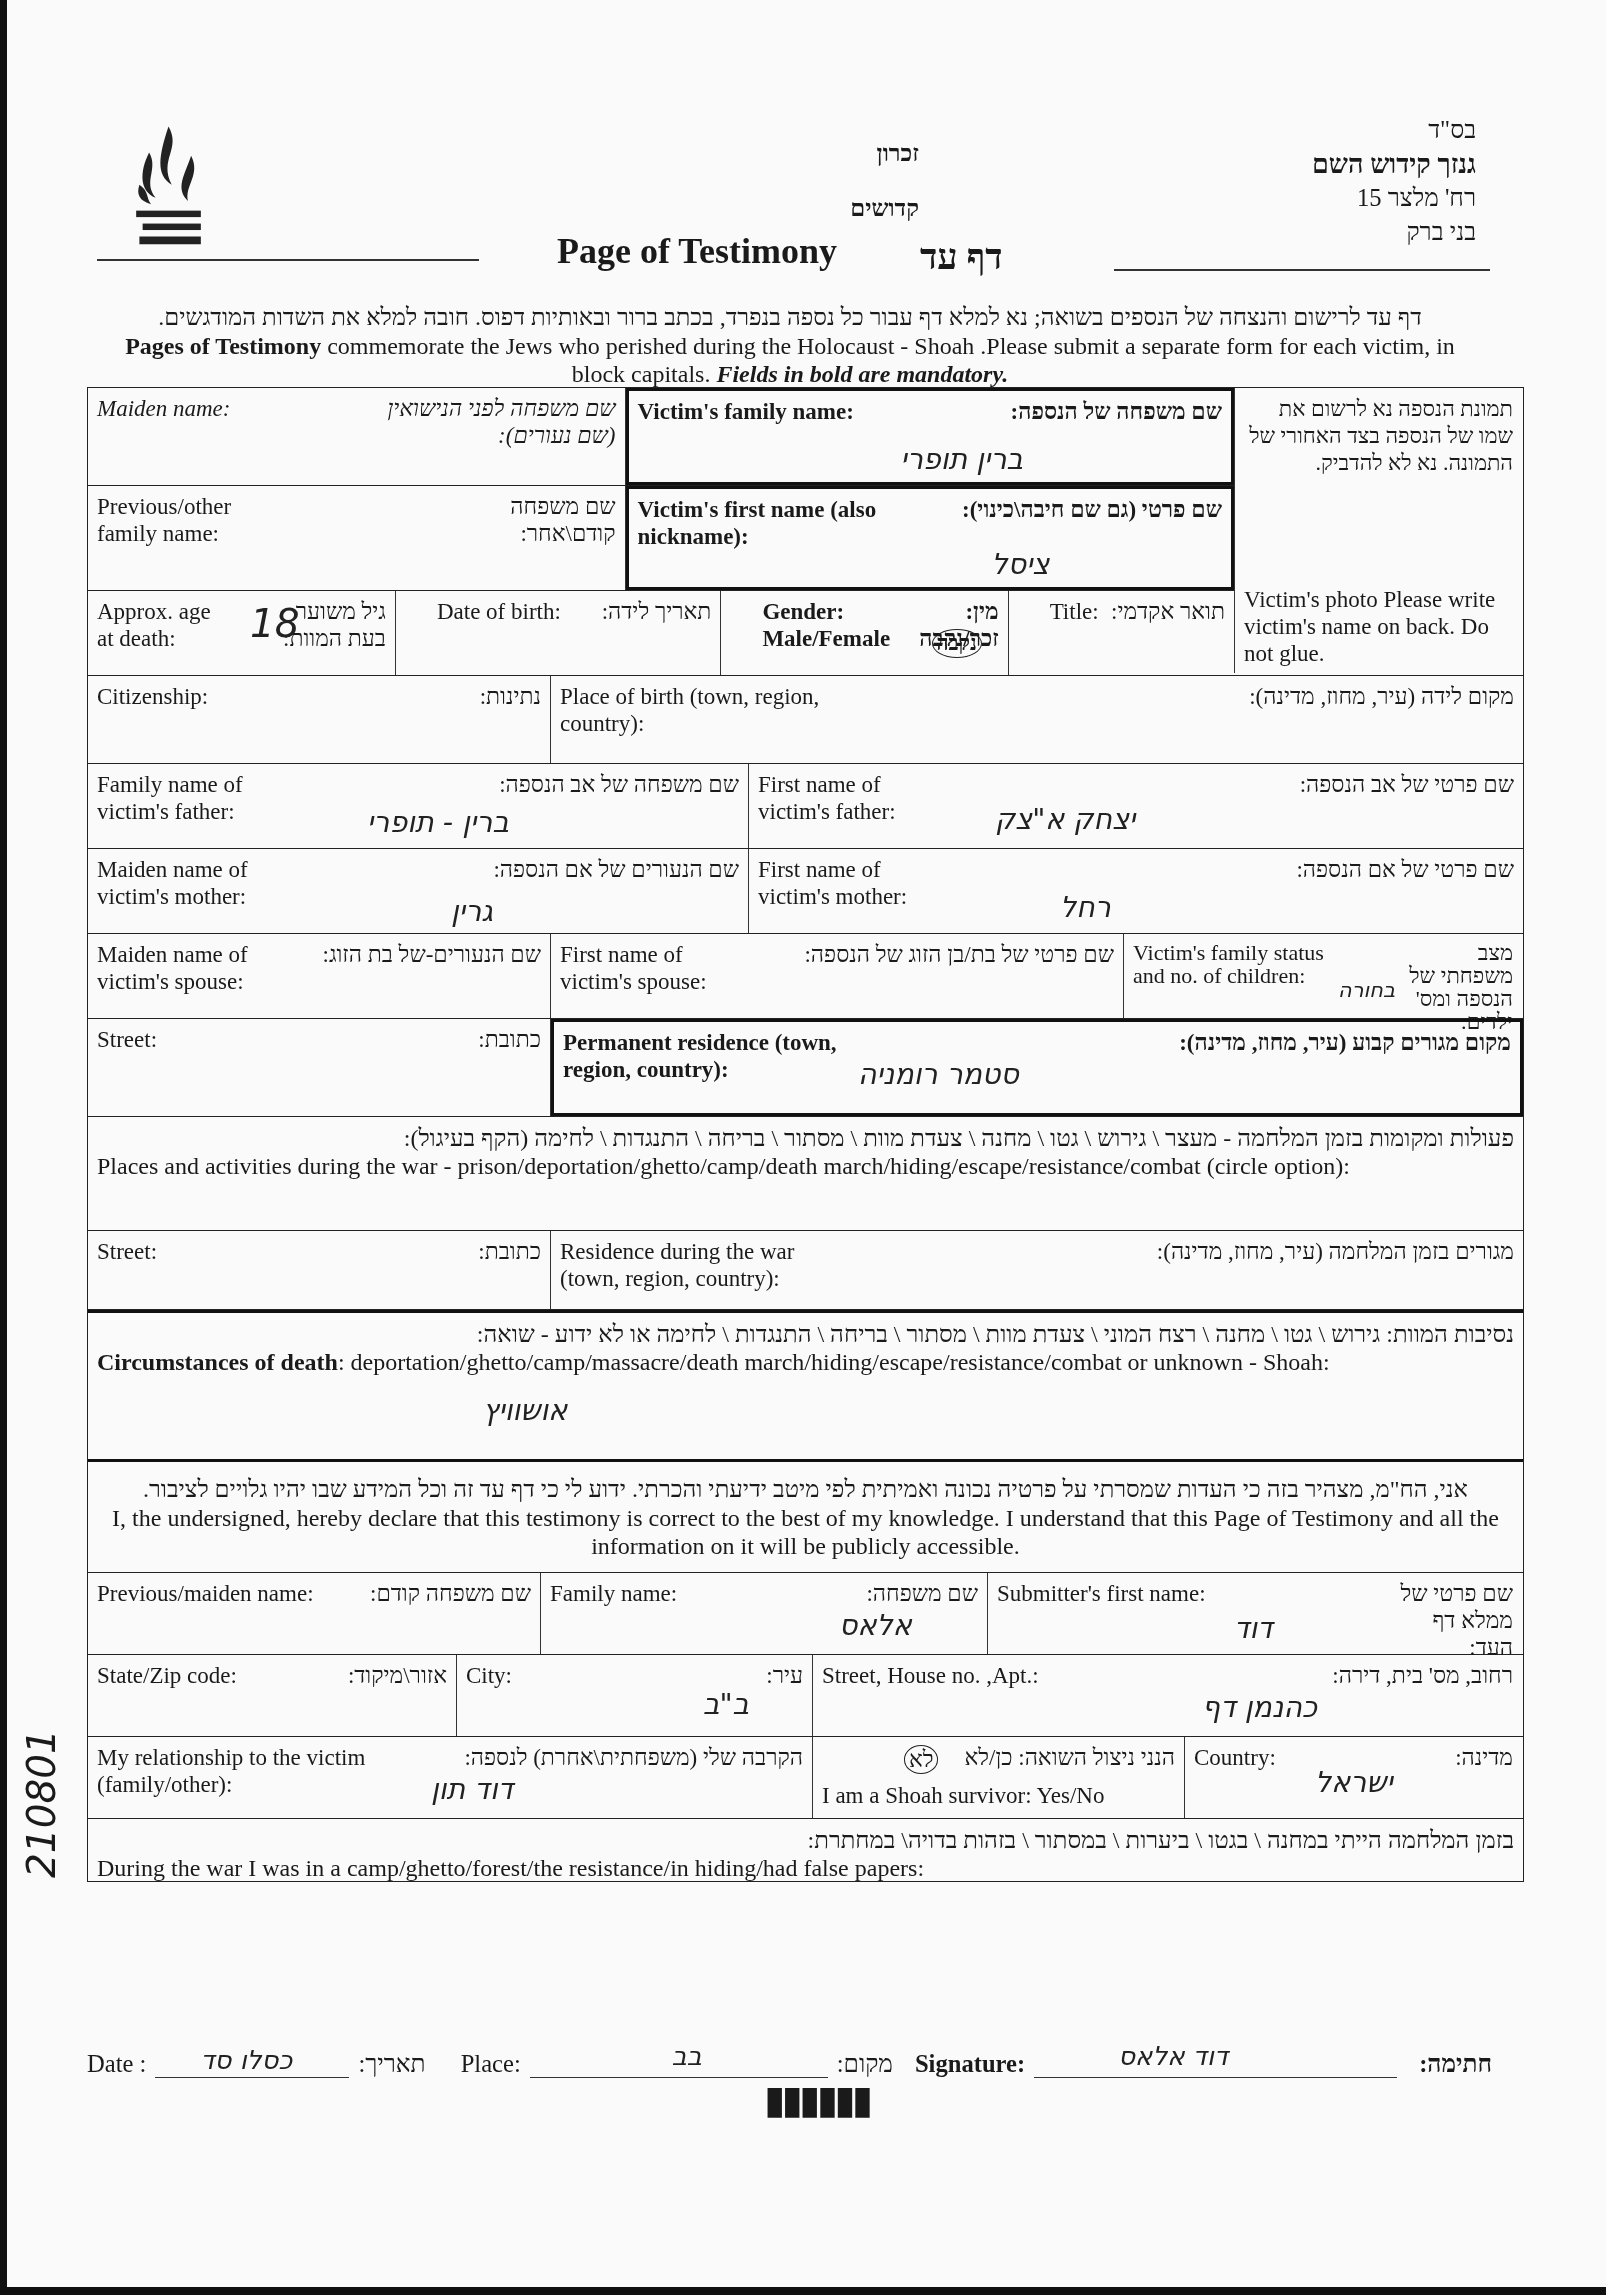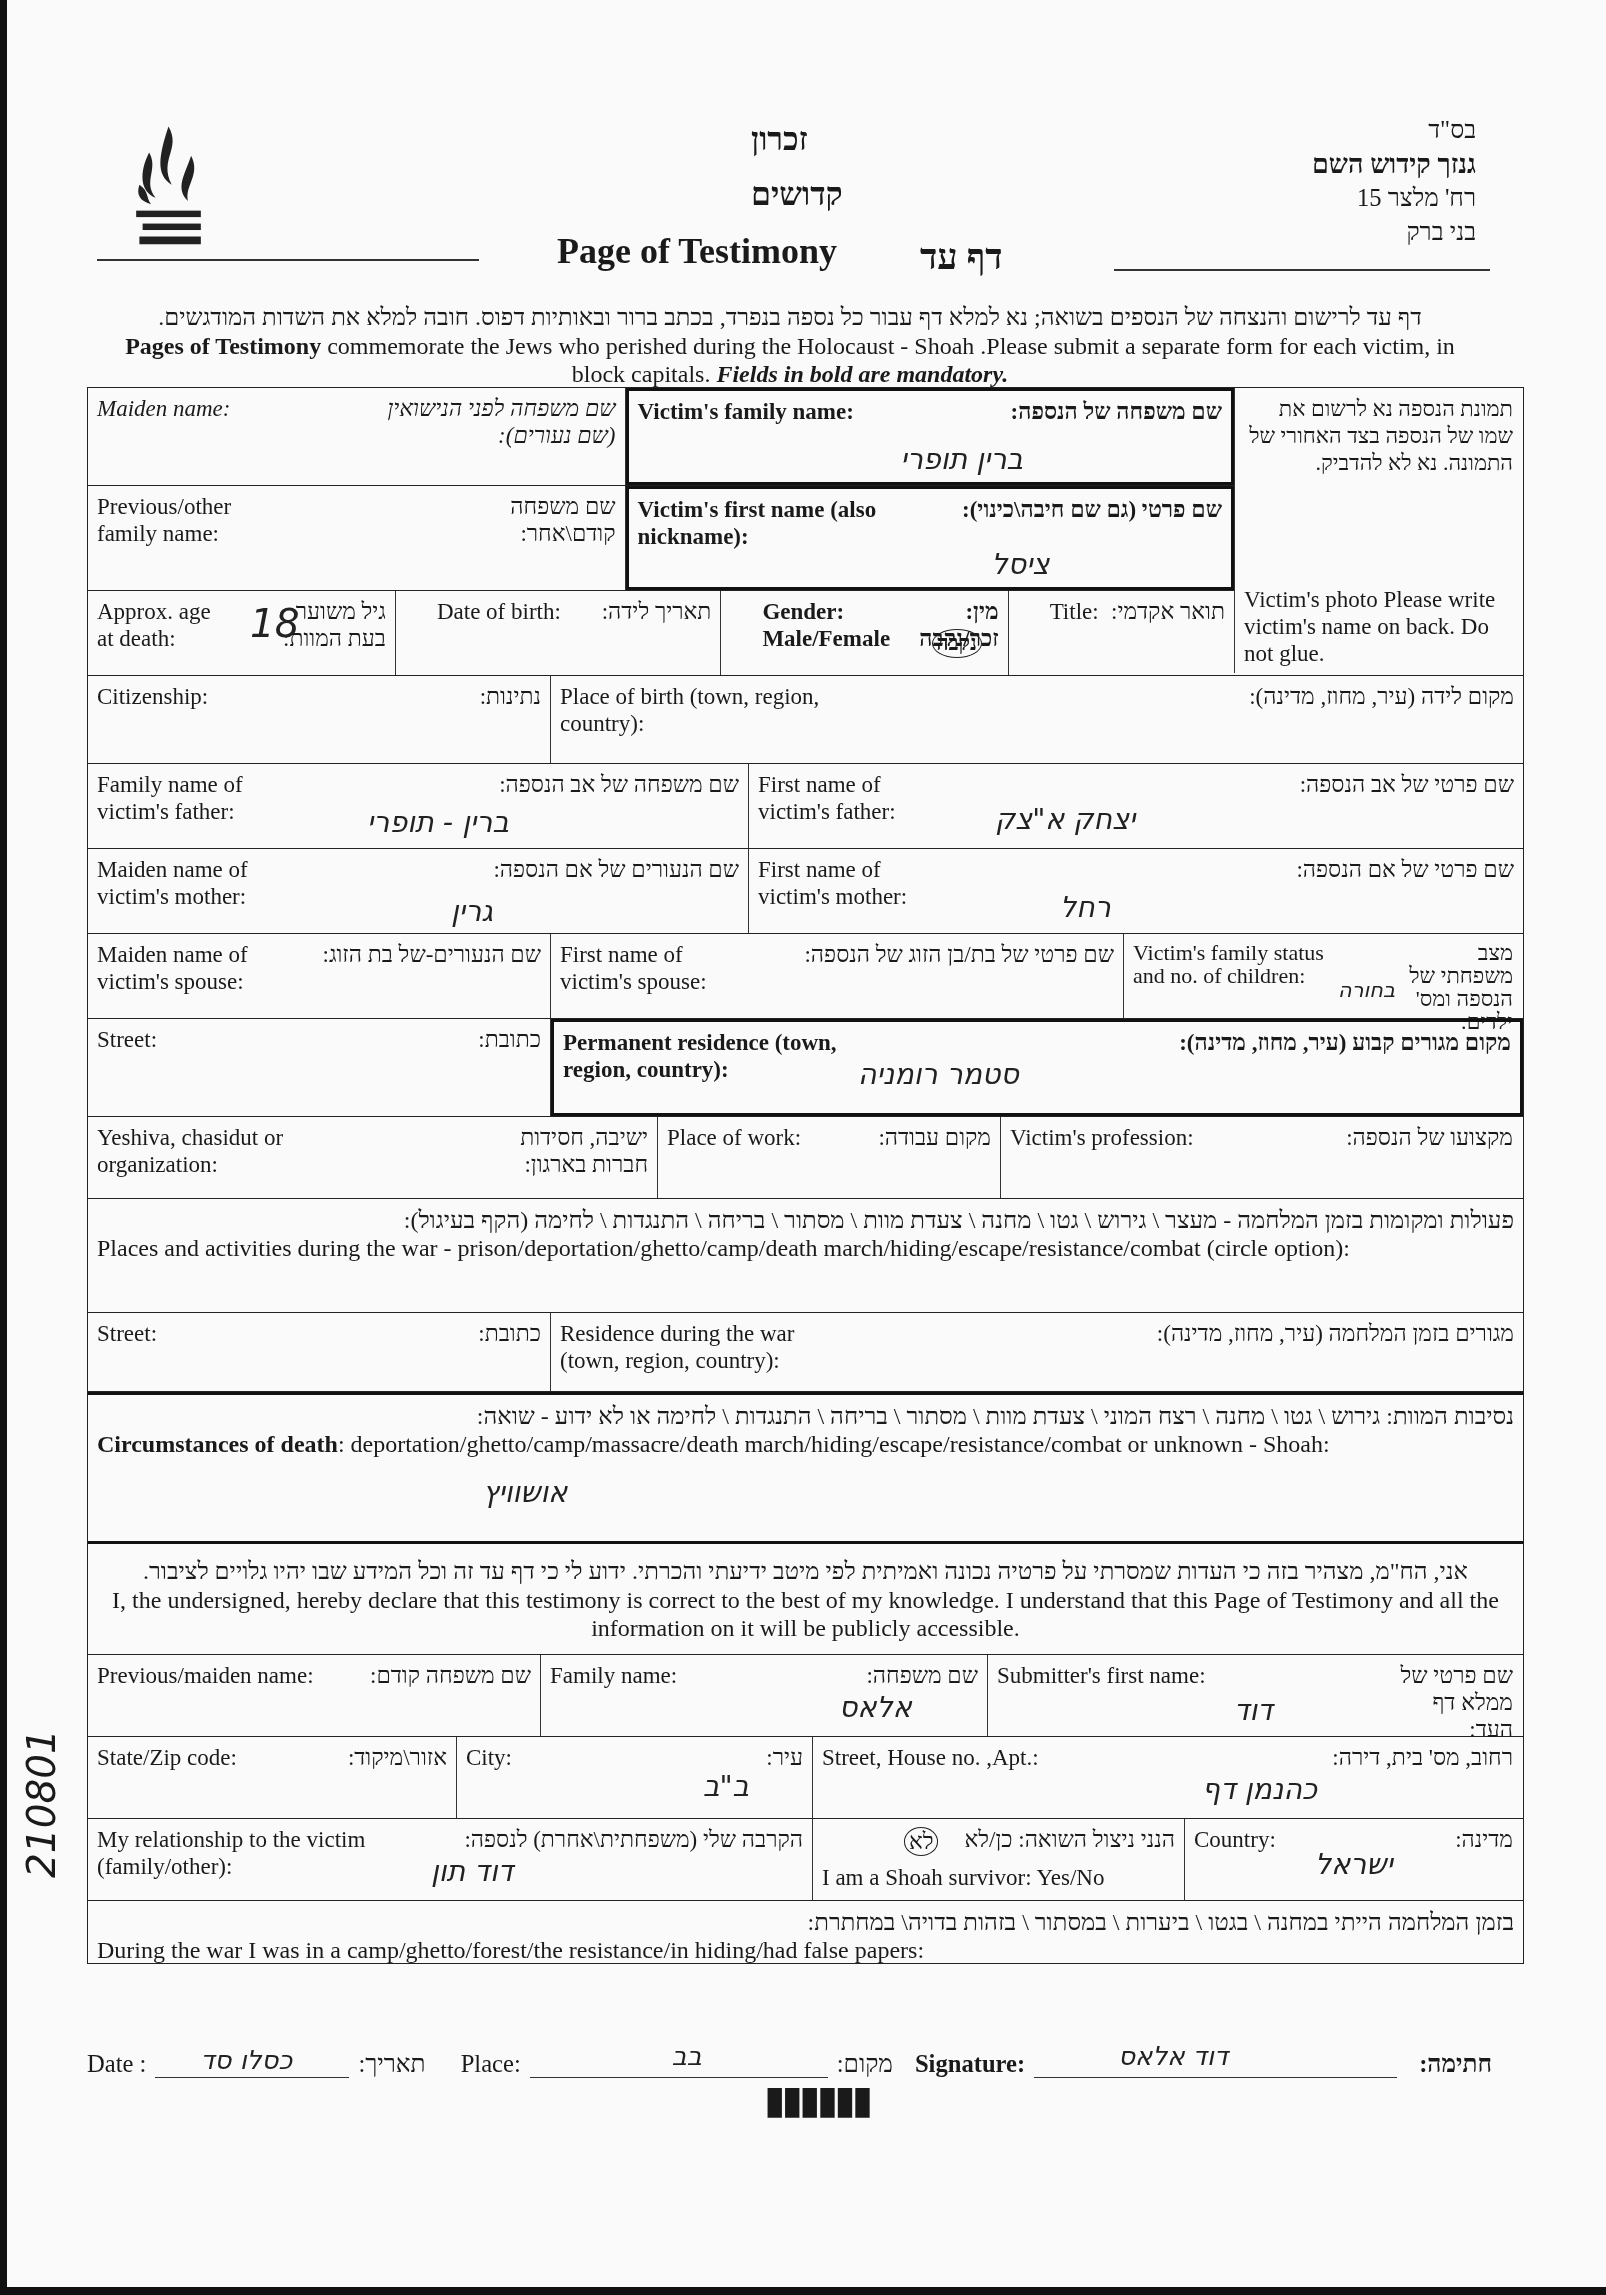--- a/index.html
+++ b/index.html
@@ -9,21 +9,21 @@
   }
   .edge-left { position:absolute; left:0; top:0; width:6.5px; height:2295px; background:#111; }
   .edge-bottom { position:absolute; left:0; bottom:0; width:1606px; height:7.8px; background:#111; }
   .abs { position:absolute; }
   .he { direction:rtl; text-align:right; }
   .en { direction:ltr; text-align:left; }
   .hw { font-family:"DejaVu Sans", sans-serif; font-style:italic; color:#222; direction:rtl; }
 
   
   .logo { left:120px; top:123px; width:97px; height:130px; }
-  .hdr-center { left:751px; top:112px; width:168px; font-size:32px; font-weight:bold; line-height:55px; text-align:left; }
+  .hdr-center { left:751px; top:126px; width:168px; font-size:24px; font-weight:bold; line-height:55px; text-align:right; }
   .hdr-right { right:130px; top:113px; font-size:24.6px; line-height:34px; }
   .hdr-right .org { font-weight:bold; font-size:27px;margin-left:16px; }
   .title-en { left:557px; top:230px; font-size:36px; font-weight:bold; }
   .title-he { left:920px; top:236px; font-size:36px; font-weight:bold; }
   .rule { height:1.9px; background:#333; }
   .intro { left:97px; top:303px; width:1386px; font-size:24px; line-height:28.5px; text-align:center; }
   .intro .he-line { direction:rtl; font-weight:normal; }
   .intro b { font-weight:bold; }
 
   
@@ -195,34 +195,20 @@
       <span class="lbl-en">Street:</span>
       <span class="lbl-he">כתובת:</span>
     </div>
     <div class="cell thick" style="width:972px;">
       <span class="lbl-en bold" style="width:285px;">Permanent residence (town, region, country):</span>
       <span class="lbl-he bold">מקום מגורים קבוע (עיר, מחוז, מדינה):</span>
       <span class="val hw" style="left:304px; top:39px;">סטמר רומניה</span>
     </div>
   </div>
 
-  <div class="row" style="height:81px;">
-    <div class="cell" style="width:570px;">
-      <span class="lbl-en" style="width:207px;">Yeshiva, chasidut or organization:</span>
-      <span class="lbl-he" style="width:130px;">ישיבה, חסידות חברות בארגון:</span>
-    </div>
-    <div class="cell" style="width:343px;">
-      <span class="lbl-en">Place of work:</span>
-      <span class="lbl-he">מקום עבודה:</span>
-    </div>
-    <div class="cell" style="width:521px;">
-      <span class="lbl-en">Victim's profession:</span>
-      <span class="lbl-he">מקצועו של הנספה:</span>
-    </div>
-  </div>
 
   <div class="row" style="height:113px;">
     <div class="cell full-text" style="width:1435px;">
       <div class="he">פעולות ומקומות בזמן המלחמה - מעצר \ גירוש \ גטו \ מחנה \ צעדת מוות \ מסתור \ בריחה \ התנגדות \ לחימה (הקף בעיגול):</div>
       <div class="en">Places and activities during the war - prison/deportation/ghetto/camp/death march/hiding/escape/resistance/combat (circle option):</div>
     </div>
   </div>
 
   <div class="row" style="height:78px;">
     <div class="cell" style="width:463px;">

